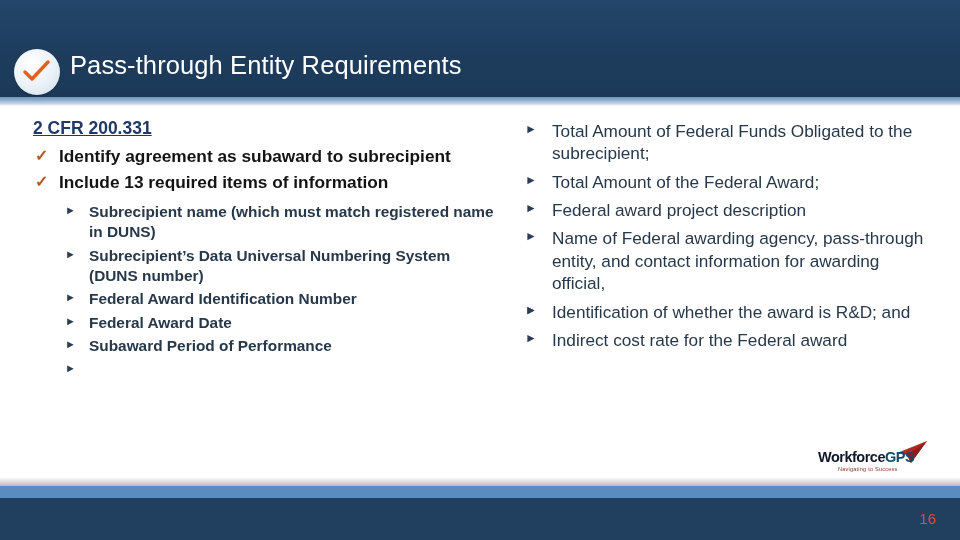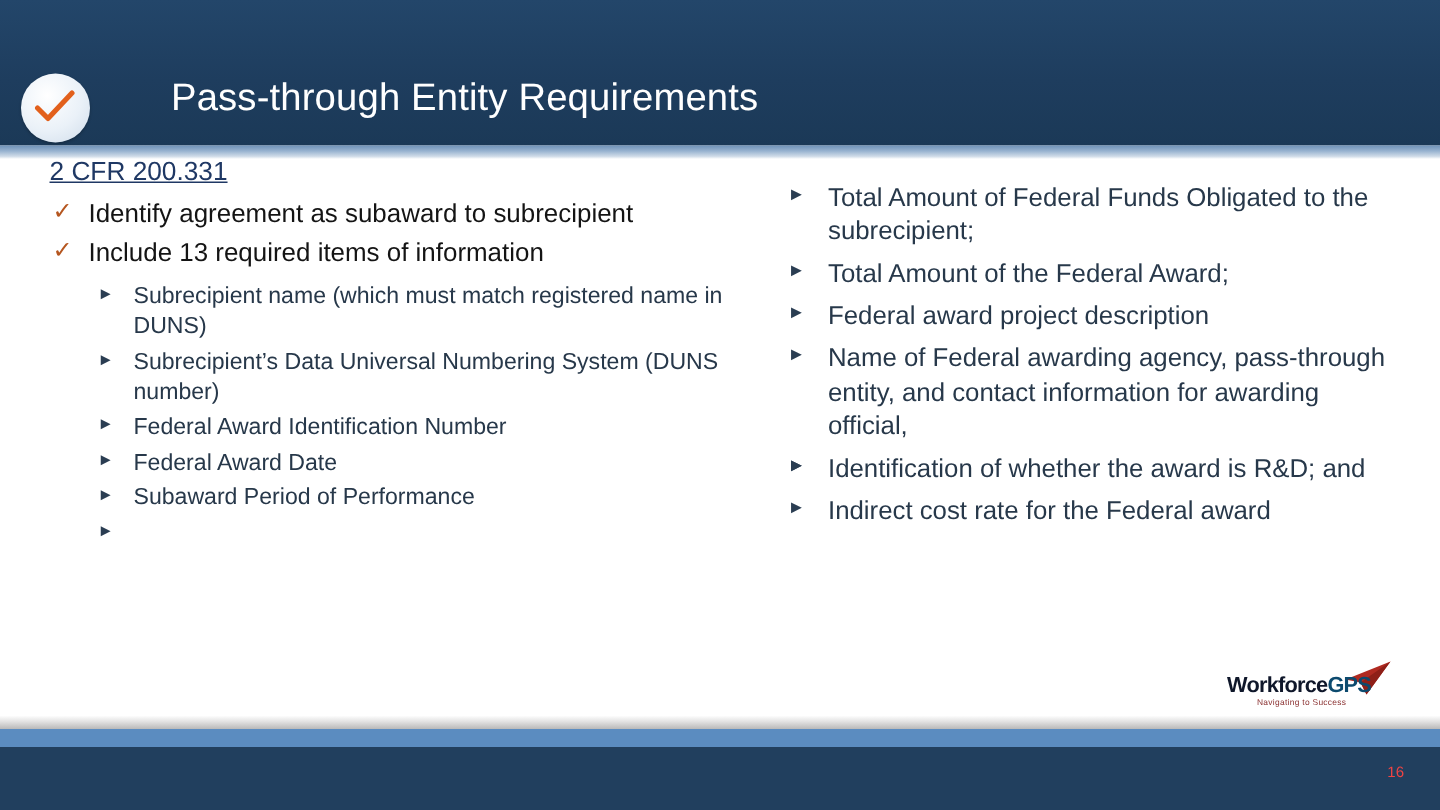--- a/index.html
+++ b/index.html
@@ -53,29 +53,29 @@
     top: 11px;
   }
   .banner-title {
     position: absolute;
     left: 70px;
     top: 51px;
     font-size: 25.5px;
     color: #ffffff;
     letter-spacing: 0.1px;
     white-space: nowrap;
-    margin-left: 44px;
   }
 
   
   .col-left {
     position: absolute;
     left: 33px;
-    top: 104px;
+    top: 118px;
     width: 466px;
+    font-weight: bold;
   }
   .col-right {
     position: absolute;
     left: 524px;
     top: 120px;
     width: 400px;
   }
 
   .cfr-link {
     display: inline-block;
@@ -178,21 +178,21 @@
     left: 0;
     top: 498px;
     width: 960px;
     height: 42px;
     background: #213f5e;
   }
   .page-num {
     position: absolute;
     right: 24px;
     top: 510px;
-    font-size: 10px;
+    font-size: 15px;
     color: #ef4444;
   }
 
   
   .logo {
     position: absolute;
     left: 818px;
     top: 440px;
     width: 110px;
     height: 38px;

